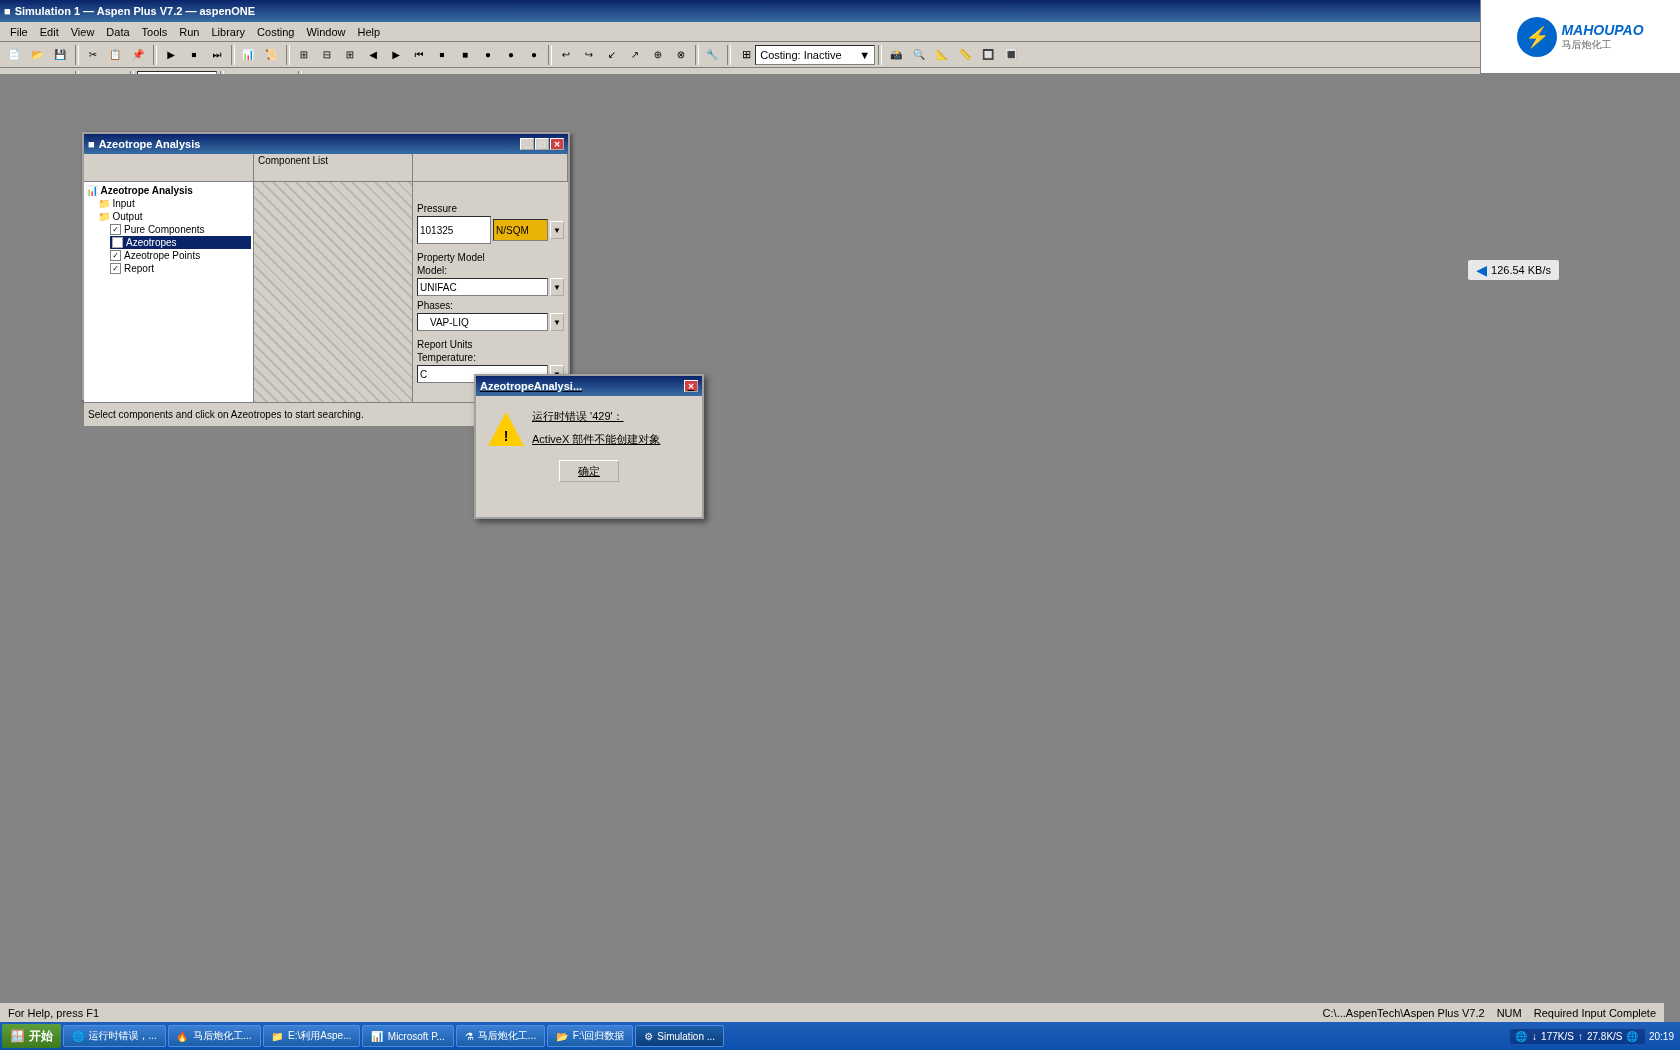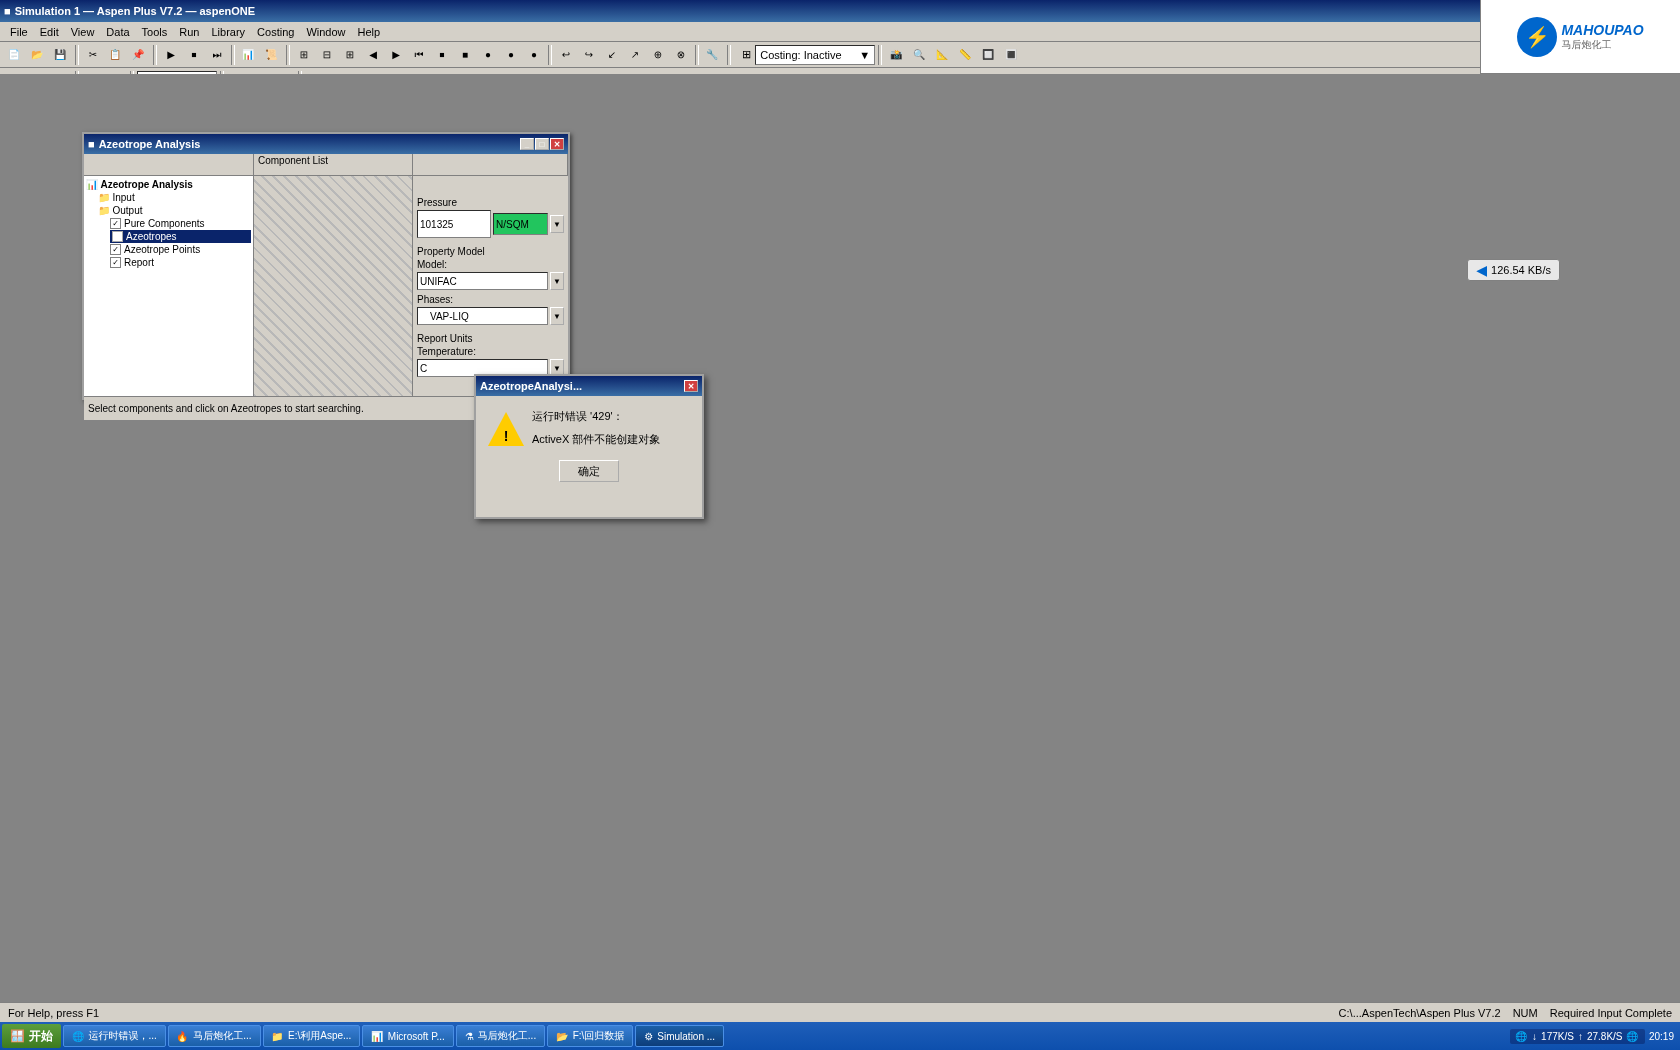--- a/index.html
+++ b/index.html
@@ -51,21 +51,21 @@
       font-size: 11px;
     }
     #costing-dropdown {
       height: 20px; border: 1px inset #808080; background: white;
       padding: 0 4px; font-size: 11px; min-width: 120px;
       display: flex; align-items: center; justify-content: space-between;
     }
 
     
     #status-bar {
-      position: absolute; bottom: 28px; left: 0; right: 0; height: 20px;
+      position: absolute; bottom: 28px; left: 0; right: 16px; height: 20px;
       background: #d4d0c8; border-top: 1px solid #808080;
       display: flex; align-items: center; padding: 0 8px;
       font-size: 11px; gap: 8px;
     }
 
     
     #taskbar {
       position: absolute; bottom: 0; left: 0; right: 0; height: 28px;
       background: linear-gradient(to bottom, #1f5fb9, #0d4fad);
       display: flex; align-items: center; gap: 2px; padding: 0 2px;
@@ -171,20 +171,21 @@
       height: 24px; background: #d4d0c8; border-top: 1px solid #808080;
       display: flex; align-items: center; padding: 0 4px; font-size: 10px;
     }
 
     
     #error-dialog {
       position: absolute; top: 300px; left: 474px;
       width: 230px; height: 145px;
       background: #d4d0c8; border: 2px solid #a0a0a0;
       box-shadow: 3px 3px 6px rgba(0,0,0,0.5);
+      text-decoration: underline;
     }
     #error-titlebar {
       height: 20px; background: linear-gradient(to bottom, #0a246a, #3a6ea5);
       display: flex; align-items: center; justify-content: space-between;
       padding: 0 4px; color: white; font-size: 11px; font-weight: bold;
     }
     #error-content {
       padding: 12px 12px 8px 12px;
       display: flex; gap: 8px; align-items: flex-start;
     }
@@ -213,21 +214,21 @@
 
     
     #logo-area {
       position: absolute; top: 0; right: 0; width: 200px; height: 68px;
       background: white; display: flex; align-items: center; justify-content: center;
       border-left: 1px solid #808080; border-bottom: 1px solid #808080;
     }
 
     
     #col-header {
-      height: 22px; background: #d4d0c8; border-bottom: 1px solid #808080;
+      height: 28px; background: #d4d0c8; border-bottom: 1px solid #808080;
       display: flex; font-size: 10px; justify-content: space-between;
     }
     .col-h { padding: 1px 4px; border-right: 1px solid #808080; }
 
   </style>
 </head>
 <body>
 
 <div id="title-bar">
   <div id="title-bar-left">
@@ -391,21 +392,21 @@
         </div>
       </div>
 
       <div id="center-panel"></div>
 
       <div id="right-panel">
         <div class="form-section">
           <div class="form-label">Pressure</div>
           <div class="form-row">
             <input class="form-input" type="text" value="101325" style="width: 60px;">
-            <div style="height:18px; border:1px inset #808080; background:#22c55e; width:55px; font-size:10px; display:flex; align-items:center; padding:10px 2px;">
+            <div style="height:18px; border:1px inset #808080; background:#eab308; width:55px; font-size:10px; display:flex; align-items:center; padding:10px 2px;">
               <span>N/SQM</span>
             </div>
             <div class="dropdown-arrow">▼</div>
           </div>
         </div>
 
         <div class="form-section">
           <div class="form-label">Property Model</div>
           <div style="margin-bottom:4px;">
             <div class="form-label">Model:</div>

